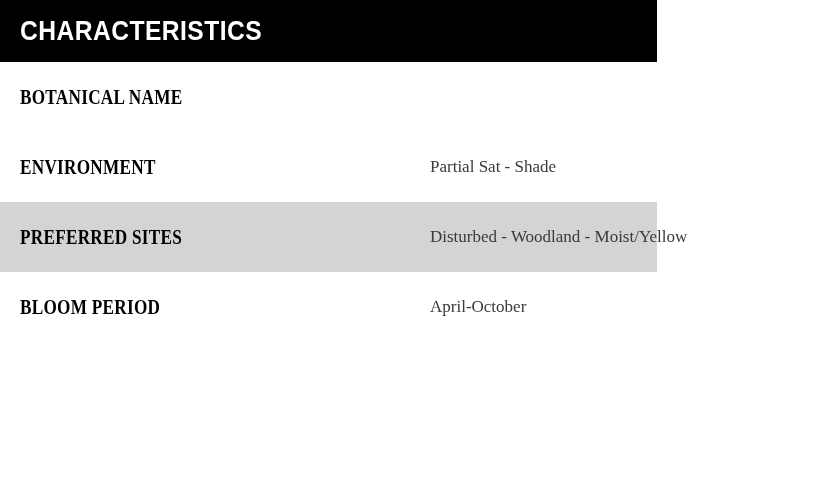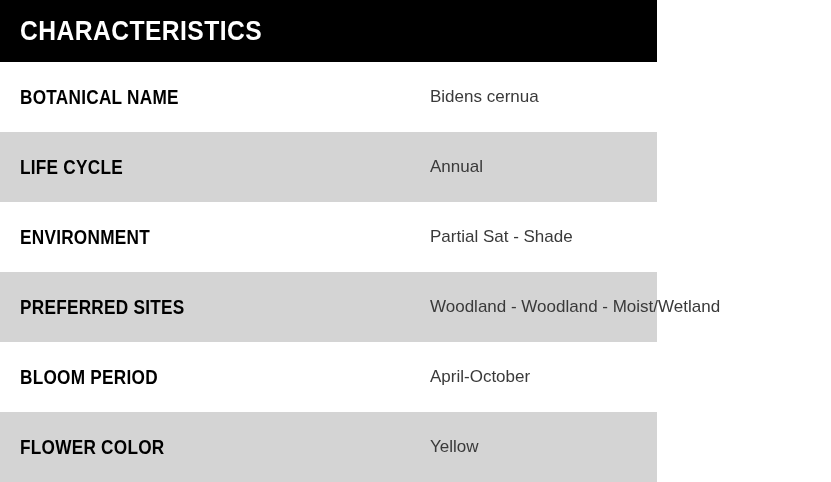--- a/index.html
+++ b/index.html
@@ -35,20 +35,21 @@
     transform: scaleX(0.88);
     transform-origin: left center;
     white-space: nowrap;
   }
   .row {
     height: 70px;
     display: flex;
     align-items: center;
     box-sizing: border-box;
     padding-left: 20px;
+    font-family: Liberation Serif, serif;
   }
   .row.shaded {
     background: #d4d4d4;
   }
   .row.plain {
     background: #ffffff;
   }
   .cell-label {
     width: 410px;
     flex: 0 0 410px;
@@ -73,41 +74,32 @@
 <body>
 
 <div class="table">
 
   <div class="header-row">
     <div class="header-title">CHARACTERISTICS</div>
   </div>
 
   <div class="row plain">
     <div class="cell-label">BOTANICAL NAME</div>
-    <div class="cell-value">Bidens cernua</div>
   </div>
 
-  <div class="row shaded">
-    <div class="cell-label">LIFE CYCLE</div>
-    <div class="cell-value">Annual</div>
-  </div>
 
   <div class="row plain">
     <div class="cell-label">ENVIRONMENT</div>
     <div class="cell-value">Partial Sat - Shade</div>
   </div>
 
   <div class="row shaded">
     <div class="cell-label">PREFERRED SITES</div>
-    <div class="cell-value">Woodland - Woodland - Moist/Wetland</div>
+    <div class="cell-value">Disturbed - Woodland - Moist/Yellow</div>
   </div>
 
   <div class="row plain">
     <div class="cell-label">BLOOM PERIOD</div>
     <div class="cell-value">April-October</div>
   </div>
 
-  <div class="row shaded">
-    <div class="cell-label">FLOWER COLOR</div>
-    <div class="cell-value">Yellow</div>
-  </div>
 
 </div>
 
 </body></html>

